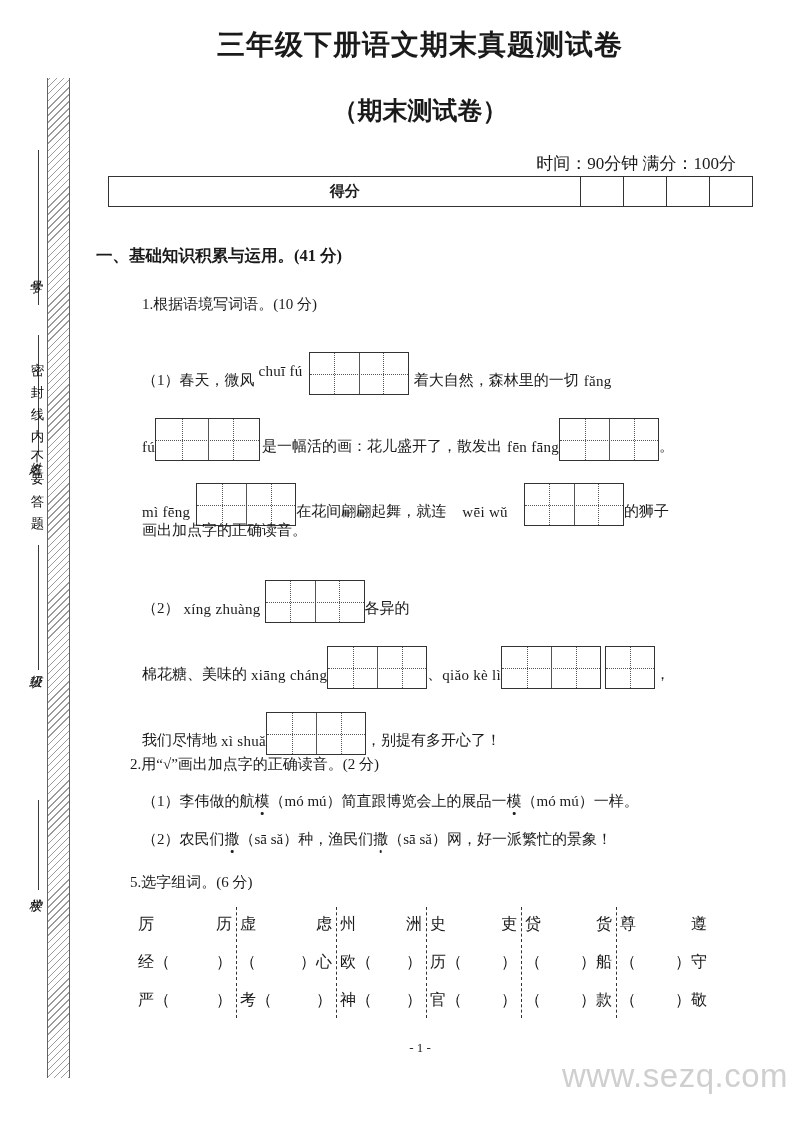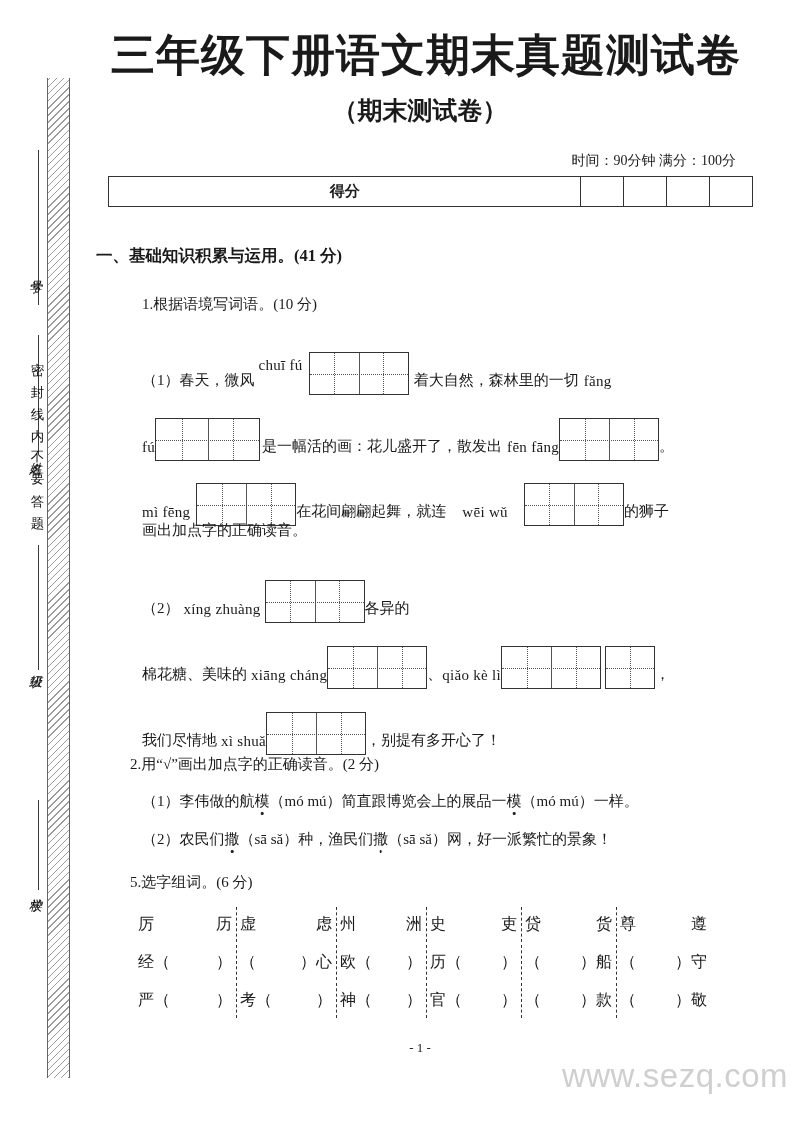--- a/index.html
+++ b/index.html
@@ -37,33 +37,33 @@
     font-size:13px;color:#111;font-style:italic;
     font-family:"Liberation Serif","DejaVu Serif",serif;
   }
 
   
   #page{
     position:absolute;left:90px;top:0;width:710px;height:1131px;
   }
 
   .title{
-    position:absolute;left:6px;top:26px;width:660px;text-align:center;
-    font-size:44px;font-weight:700;letter-spacing:1px;
+    position:absolute;left:0;top:26px;width:660px;text-align:center;
+    font-size:28px;font-weight:700;letter-spacing:1px;
     font-family:"DejaVu Serif","Liberation Serif",serif;
     white-space:nowrap;
   }
   .subtitle{
     position:absolute;left:0;top:94px;width:660px;text-align:center;
     font-size:25px;font-weight:700;
     font-family:"DejaVu Serif","Liberation Serif",serif;
   }
   .timeline{
     position:absolute;right:64px;top:152px;
-    font-size:14px;white-space:nowrap;
+    font-size:17px;white-space:nowrap;
   }
 
   
   table.score{
     position:absolute;left:18px;top:176px;
     width:645px;border-collapse:collapse;
   }
   table.score td{
     border:1.1px solid #333;height:27px;text-align:center;
     font-size:15px;font-weight:700;
@@ -165,21 +165,21 @@
   </tbody>
     </table>
 
   <div class="sec-h" style="left:6px;top:245px;">一、基础知识积累与运用。(41 分)</div>
 
   <div class="q-h" style="left:52px;top:295px;">1.根据语境写词语。(10 分)</div>
 
   <div class="line" style="left:52px;top:352px;">
     <span class="t">（1）</span>
     <span class="t">春天，微风</span>
-    <span class="t py" style="margin:0 6px 16px 4px">chuī  fú</span>
+    <span class="t py" style="margin:0 6px 10px 4px">chuī  fú</span>
     <span class="tzg" style="width:100px;margin-bottom:-5px;">
       <i class="vdiv" style="left:50%"></i>
         <i class="vdot" style="left:25%"></i>
         <i class="vdot" style="left:75%"></i>
         <i class="hdot"></i>
     </span>
     <span class="t" style="margin-left:5px">着大自然，森林里的一切</span>
     <span class="t py" style="margin-left:5px">fǎng</span>
   </div>
 

